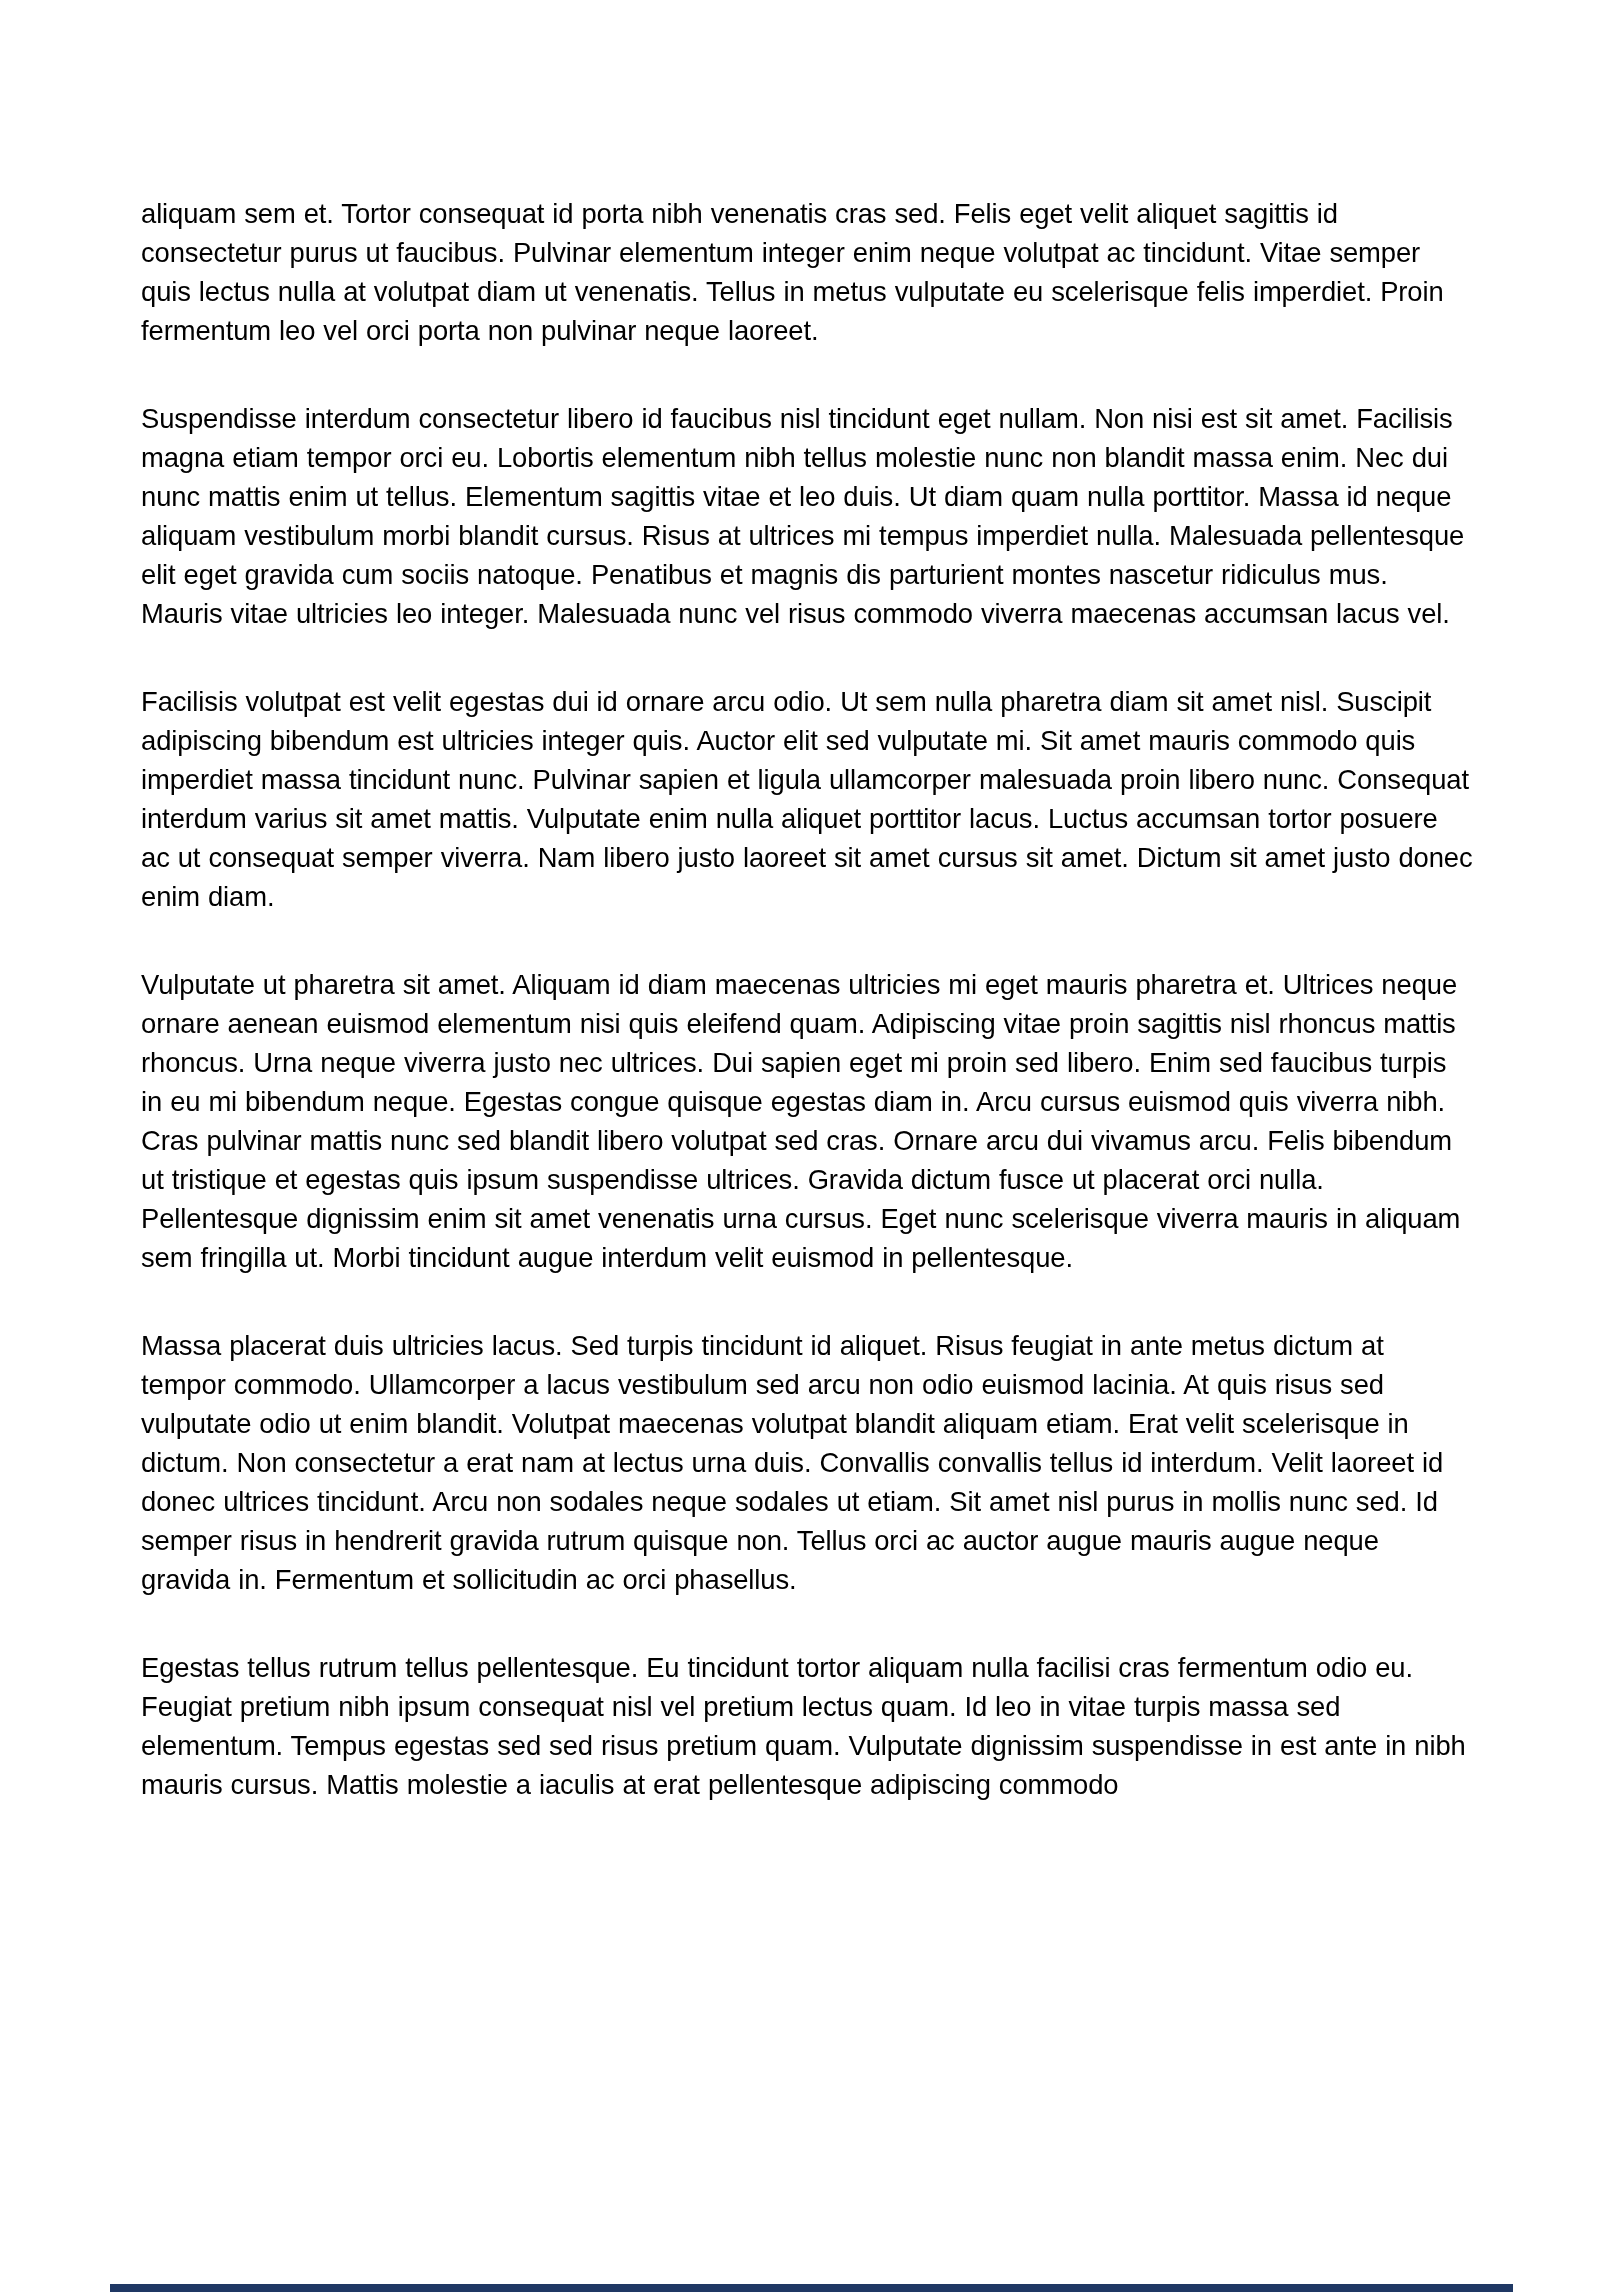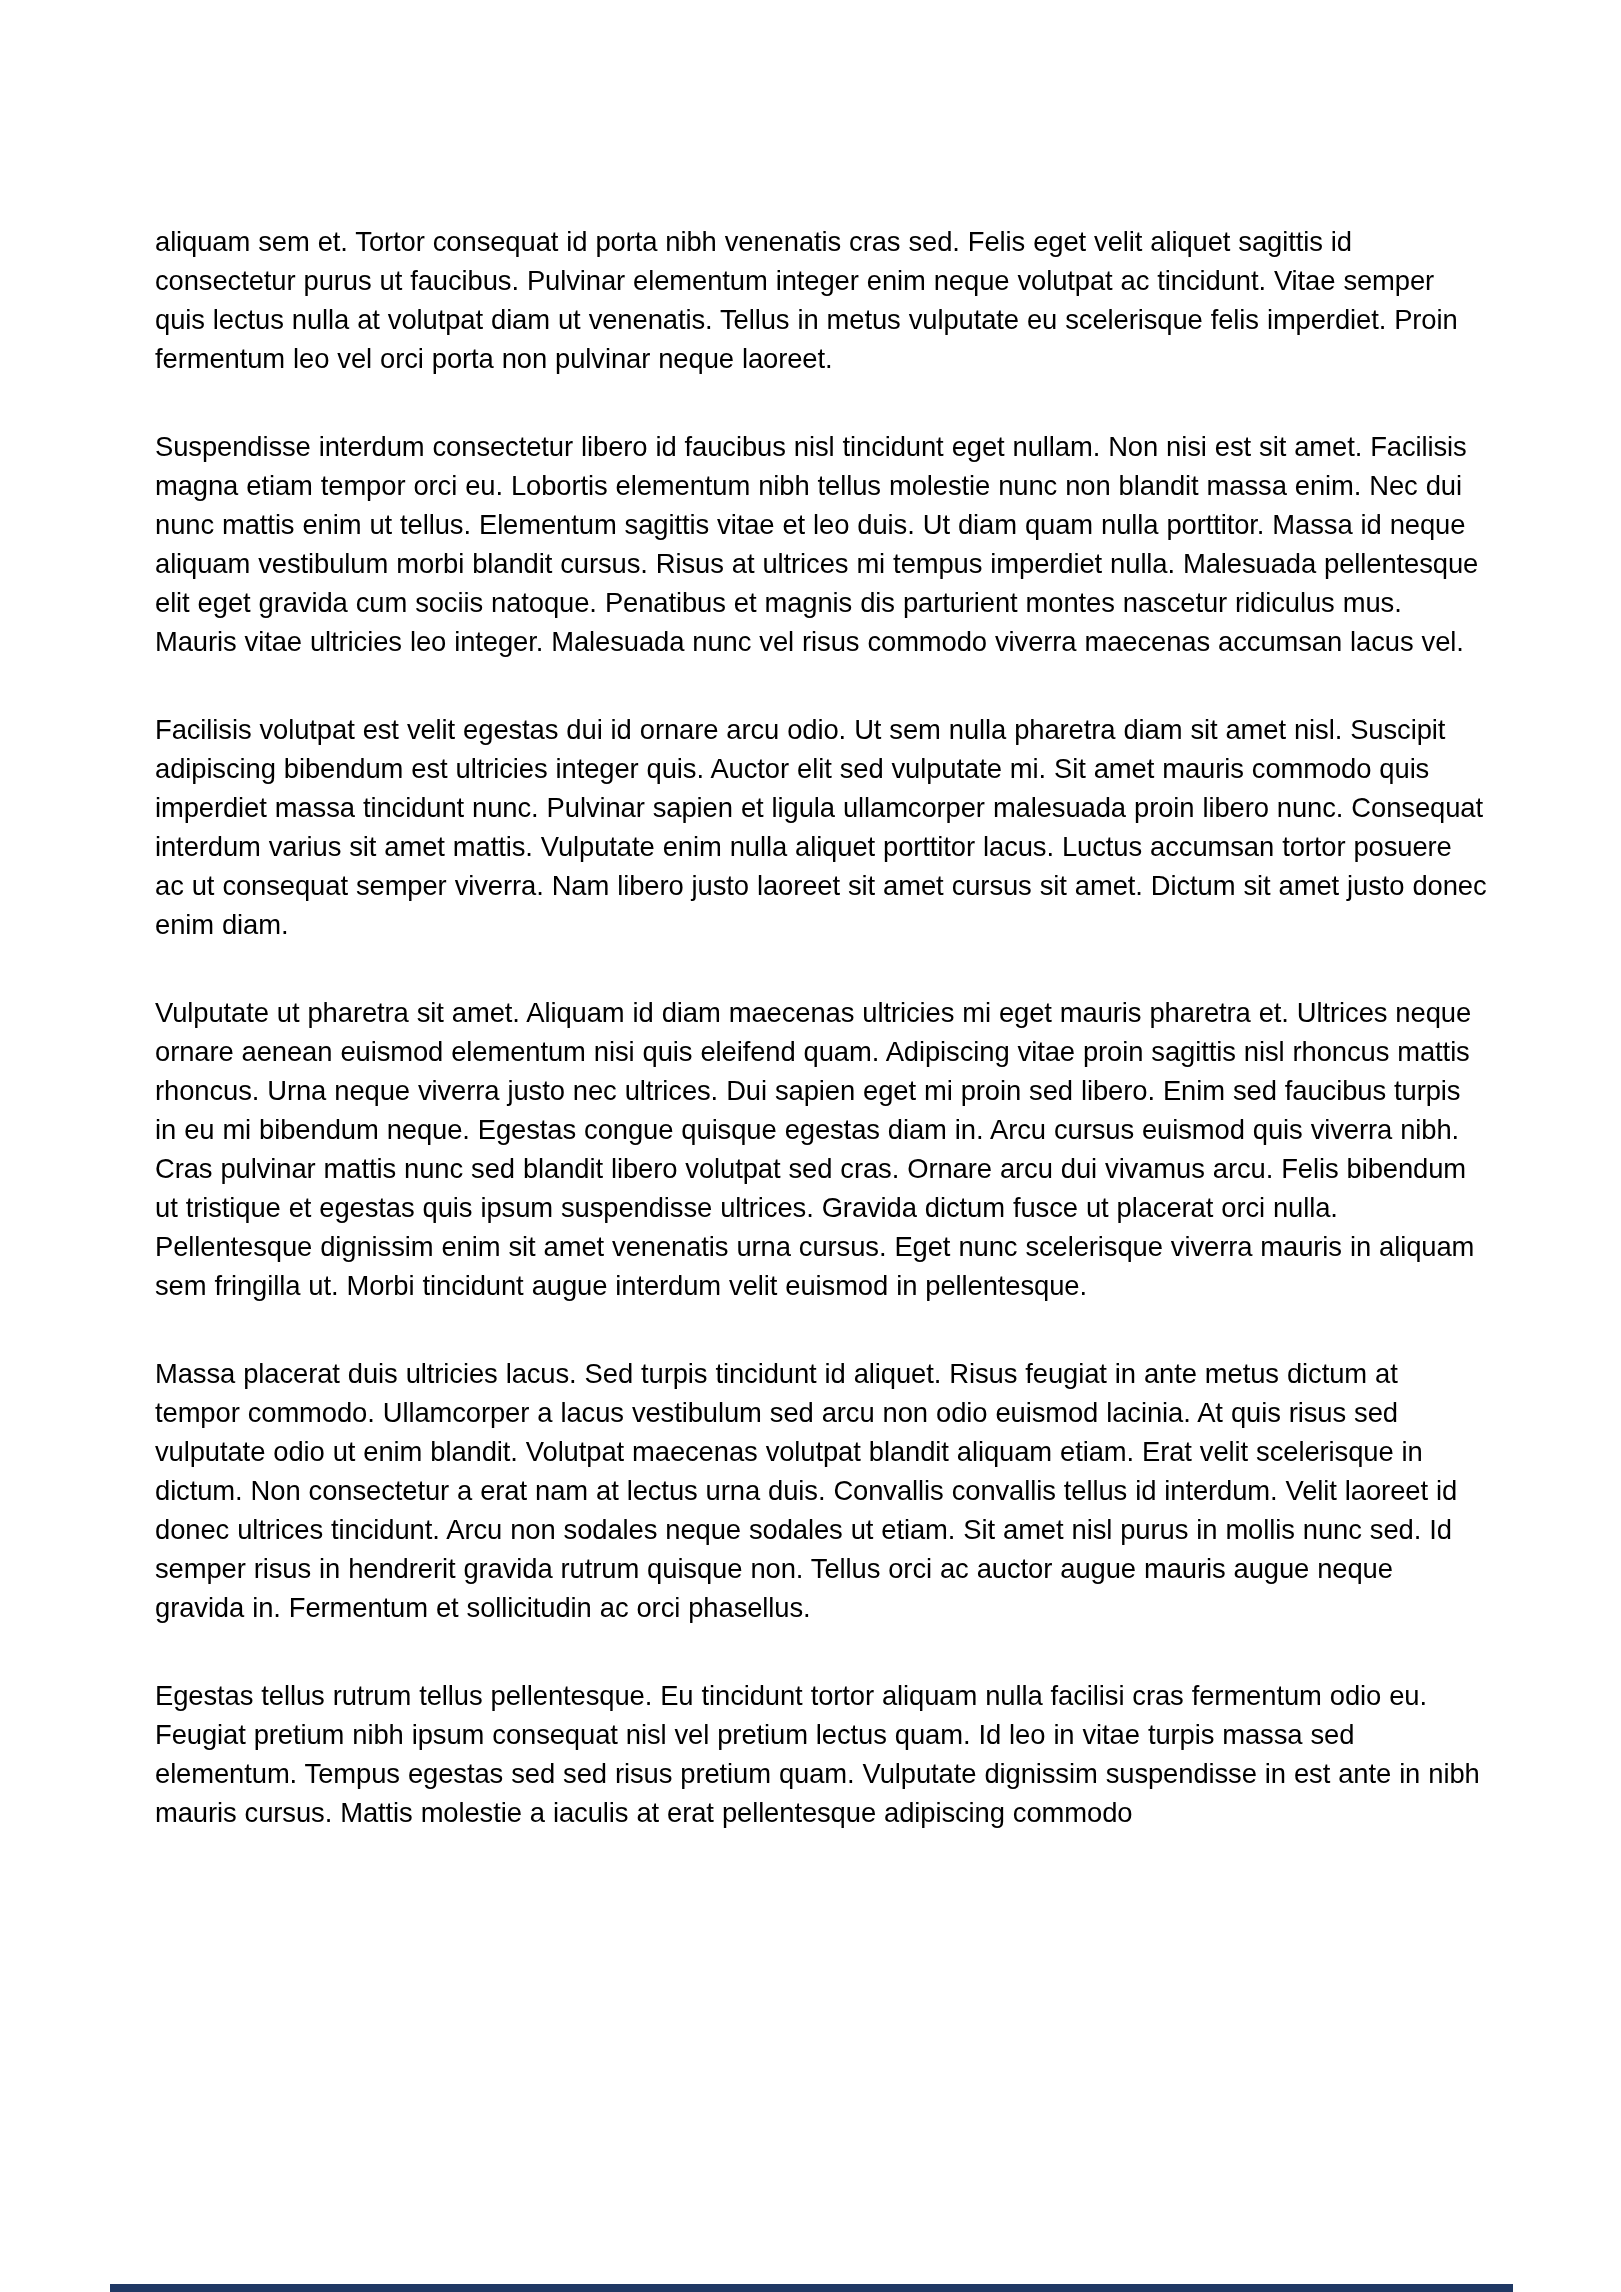--- a/index.html
+++ b/index.html
@@ -15,23 +15,22 @@
     font-family: "Liberation Sans", sans-serif;
   }
   .page {
     position: absolute;
     inset: 0;
     background: #ffffff;
   }
   .content {
     position: absolute;
     top: 194px;
-    left: 155px;
+    left: 141px;
     width: 1333px;
-    margin-top: 28px;
   }
   .content p {
     margin: 0 0 49px 0;
     font-size: 27.4px;
     line-height: 39px;
     letter-spacing: -0.1px;
     color: #000000;
     text-align: left;
     word-spacing: 0.5px;
   }

